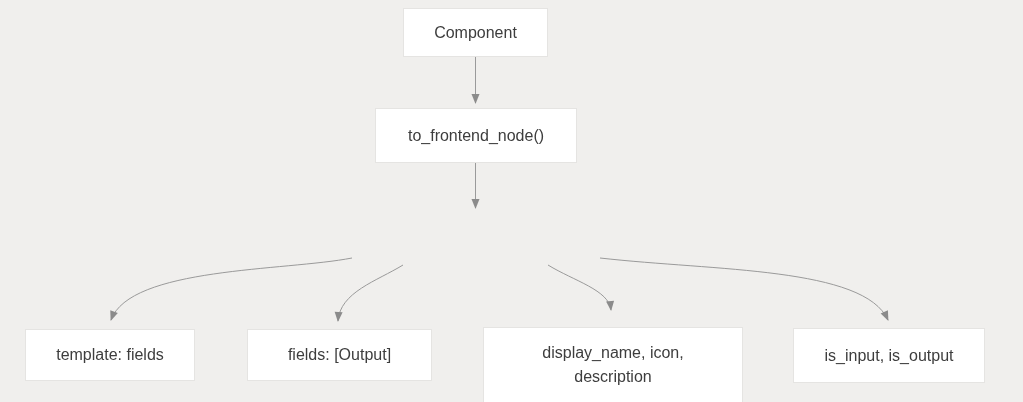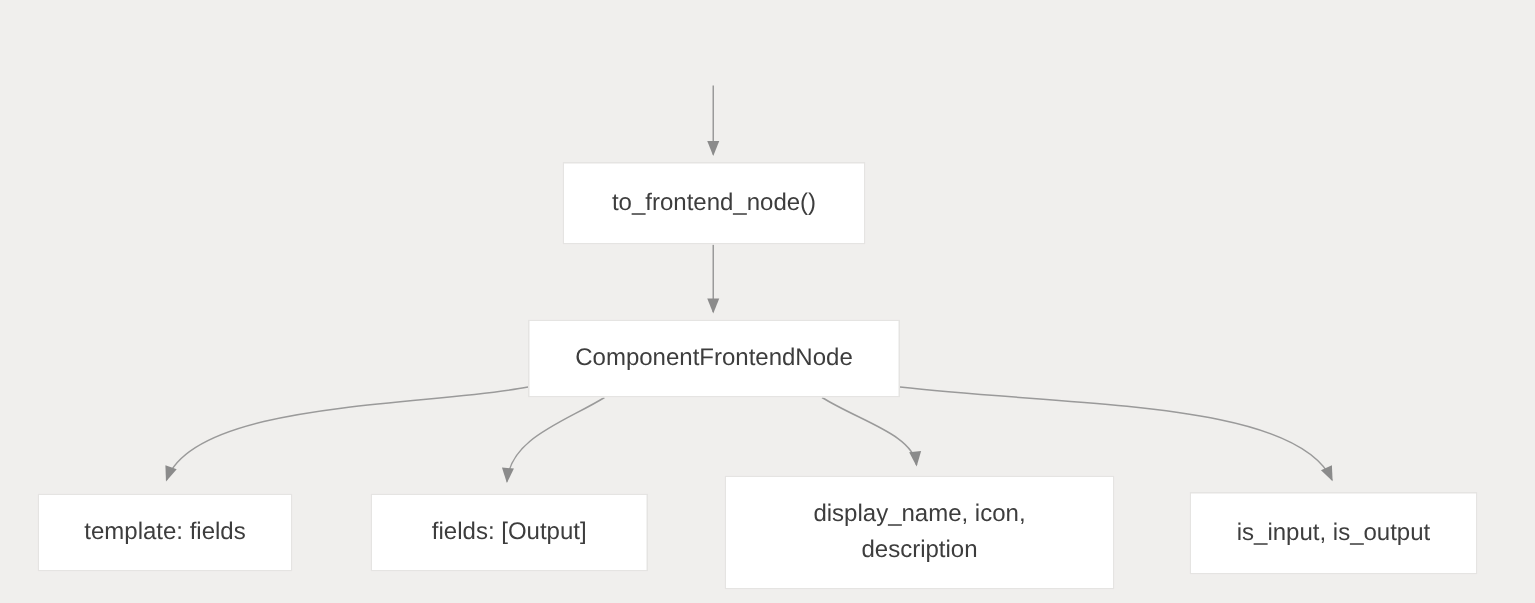--- a/index.html
+++ b/index.html
@@ -27,21 +27,21 @@
     justify-content: center;
     text-align: center;
     white-space: nowrap;
   }
   
   #n-component   { left: 403px; top: 8px;   width: 145px; height: 49px; }
   #n-tofrontend  { left: 375px; top: 108px; width: 202px; height: 55px; text-align: right; }
   #n-cfn         { left: 352px; top: 213px; width: 248px; height: 52px; }
   #n-template    { left: 25px;  top: 329px; width: 170px; height: 52px; text-align: center; }
   #n-outputs     { left: 247px; top: 329px; width: 185px; height: 52px; }
-  #n-display     { left: 483px; top: 317px; width: 260px; height: 76px;
+  #n-display     { left: 483px; top: 327px; width: 260px; height: 76px;
                    white-space: normal; padding: 0 26px; }
   #n-io          { left: 793px; top: 328px; width: 192px; height: 55px; }
 
   .edges-layer {
     position: absolute;
     left: 0; top: 0;
     width: 1023px;
     height: 402px;
     pointer-events: none;
   }
@@ -63,24 +63,24 @@
       </marker>
     </defs>
     <path class="edge" marker-end="url(#arrowhead)" d="M 475.5 57 L 475.5 103"></path>
     <path class="edge" marker-end="url(#arrowhead)" d="M 475.5 163 L 475.5 208"></path>
     <path class="edge" marker-end="url(#arrowhead)" d="M 352 258 C 285 271, 130 267, 111 320"></path>
     <path class="edge" marker-end="url(#arrowhead)" d="M 403 265 C 377 281, 340 292, 338 321"></path>
     <path class="edge" marker-end="url(#arrowhead)" d="M 548 265 C 574 281, 609 290, 611 310"></path>
     <path class="edge" marker-end="url(#arrowhead)" d="M 600 258 C 715 271, 864 267, 888 320"></path>
   </svg>
 
+  <div class="node" id="n-component">Component</div>
 
   <div class="node" id="n-tofrontend">to_frontend_node()</div>
 
-  <div class="node" id="n-cfn">ComponentFrontendNode</div>
 
   <div class="node" id="n-template">template: fields</div>
 
   <div class="node" id="n-outputs">fields: [Output]</div>
 
   <div class="node" id="n-display">display_name, icon, description</div>
 
   <div class="node" id="n-io">is_input, is_output</div>
 
 </div>

